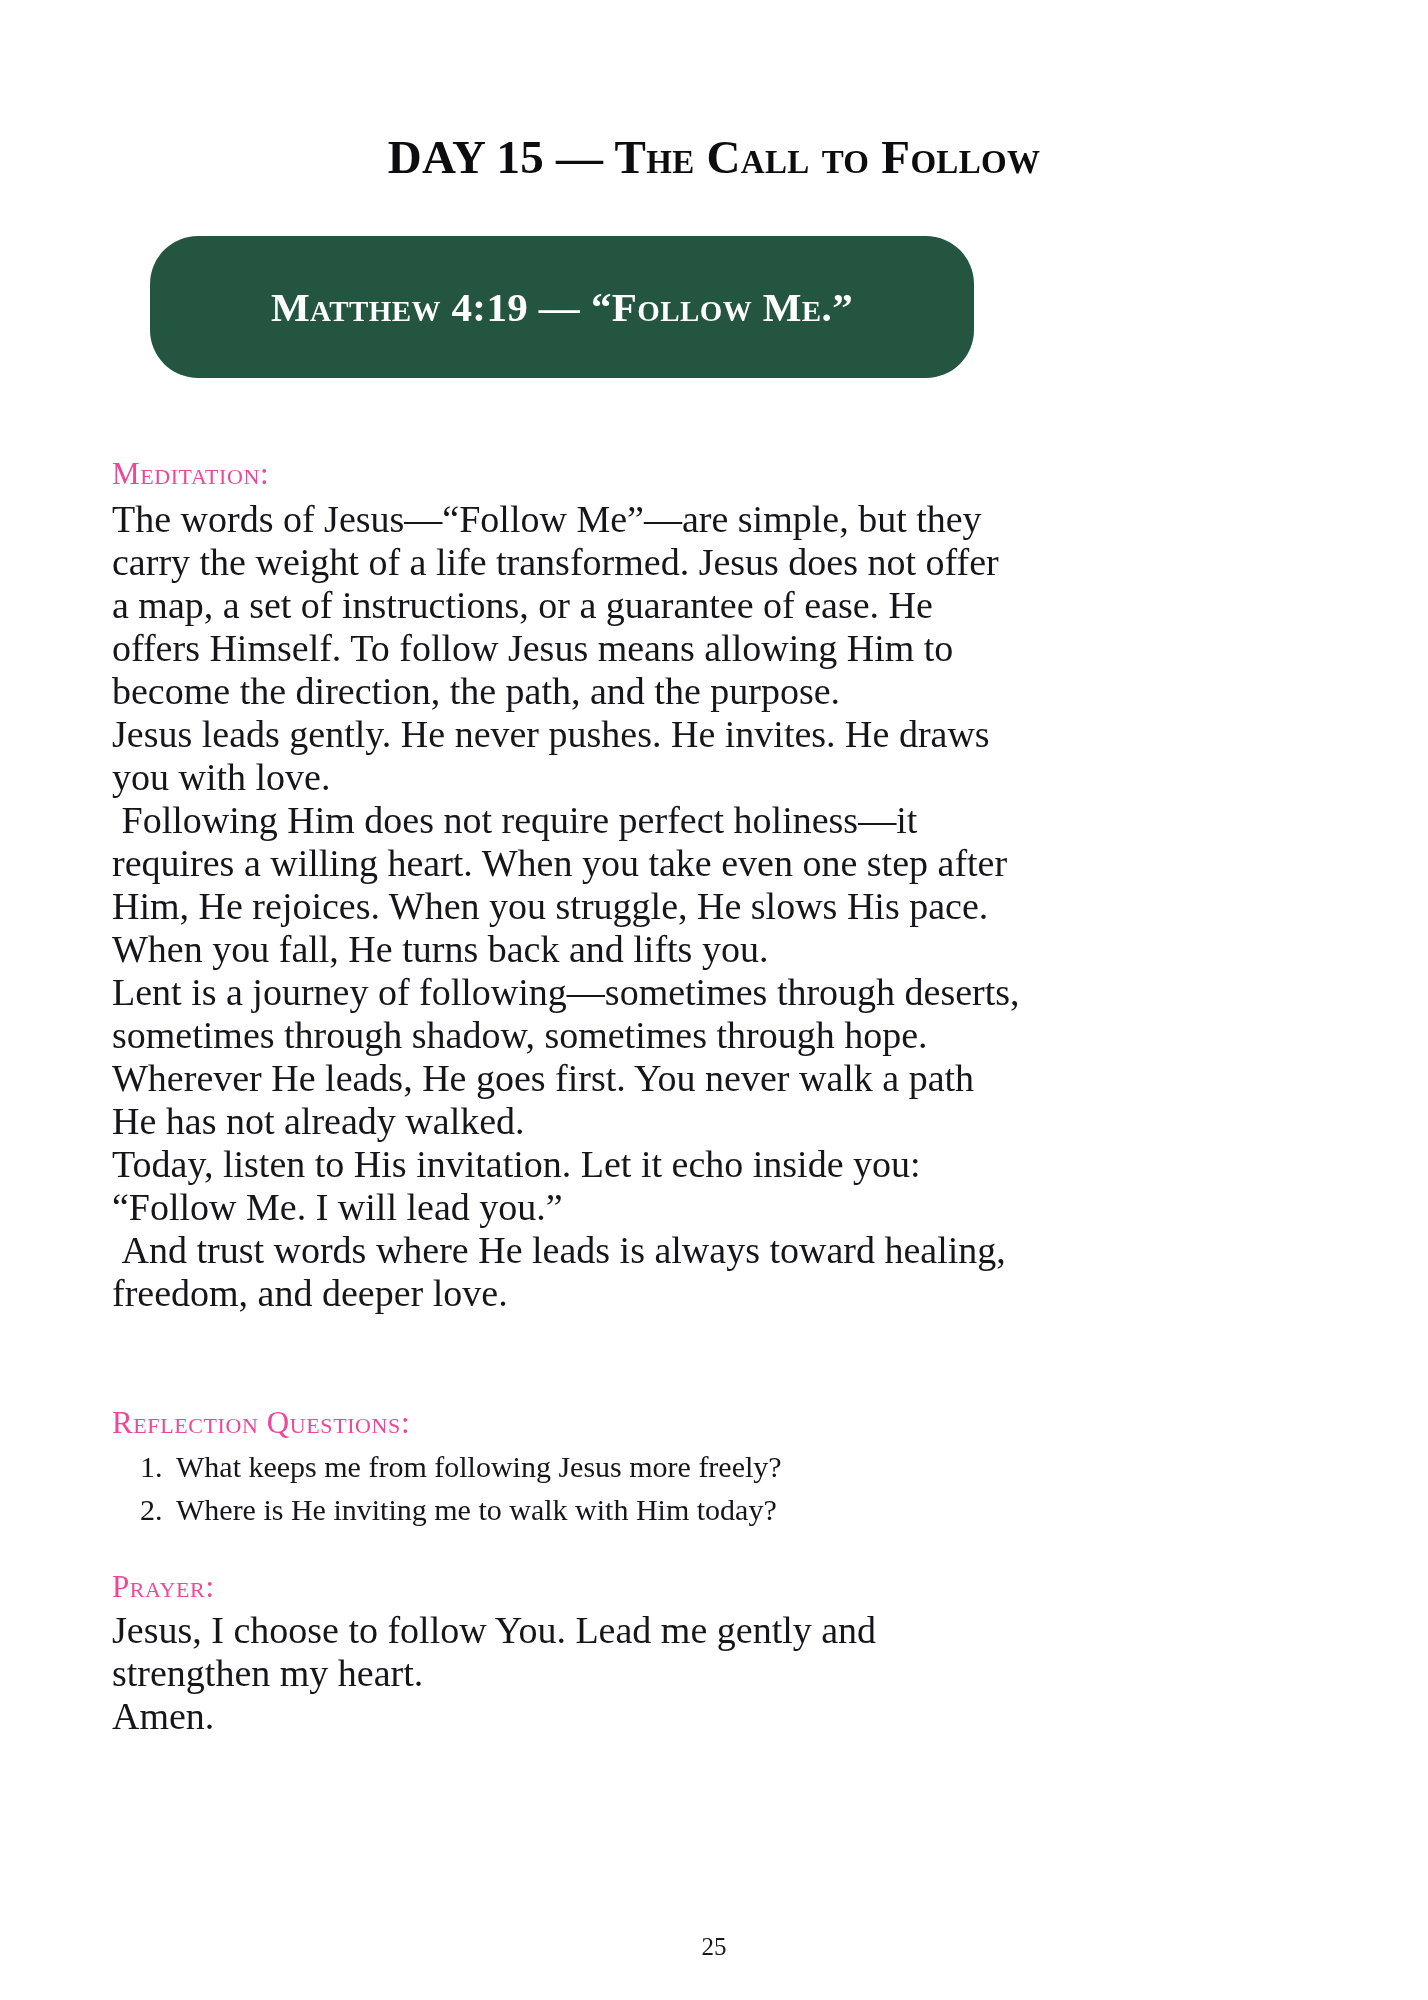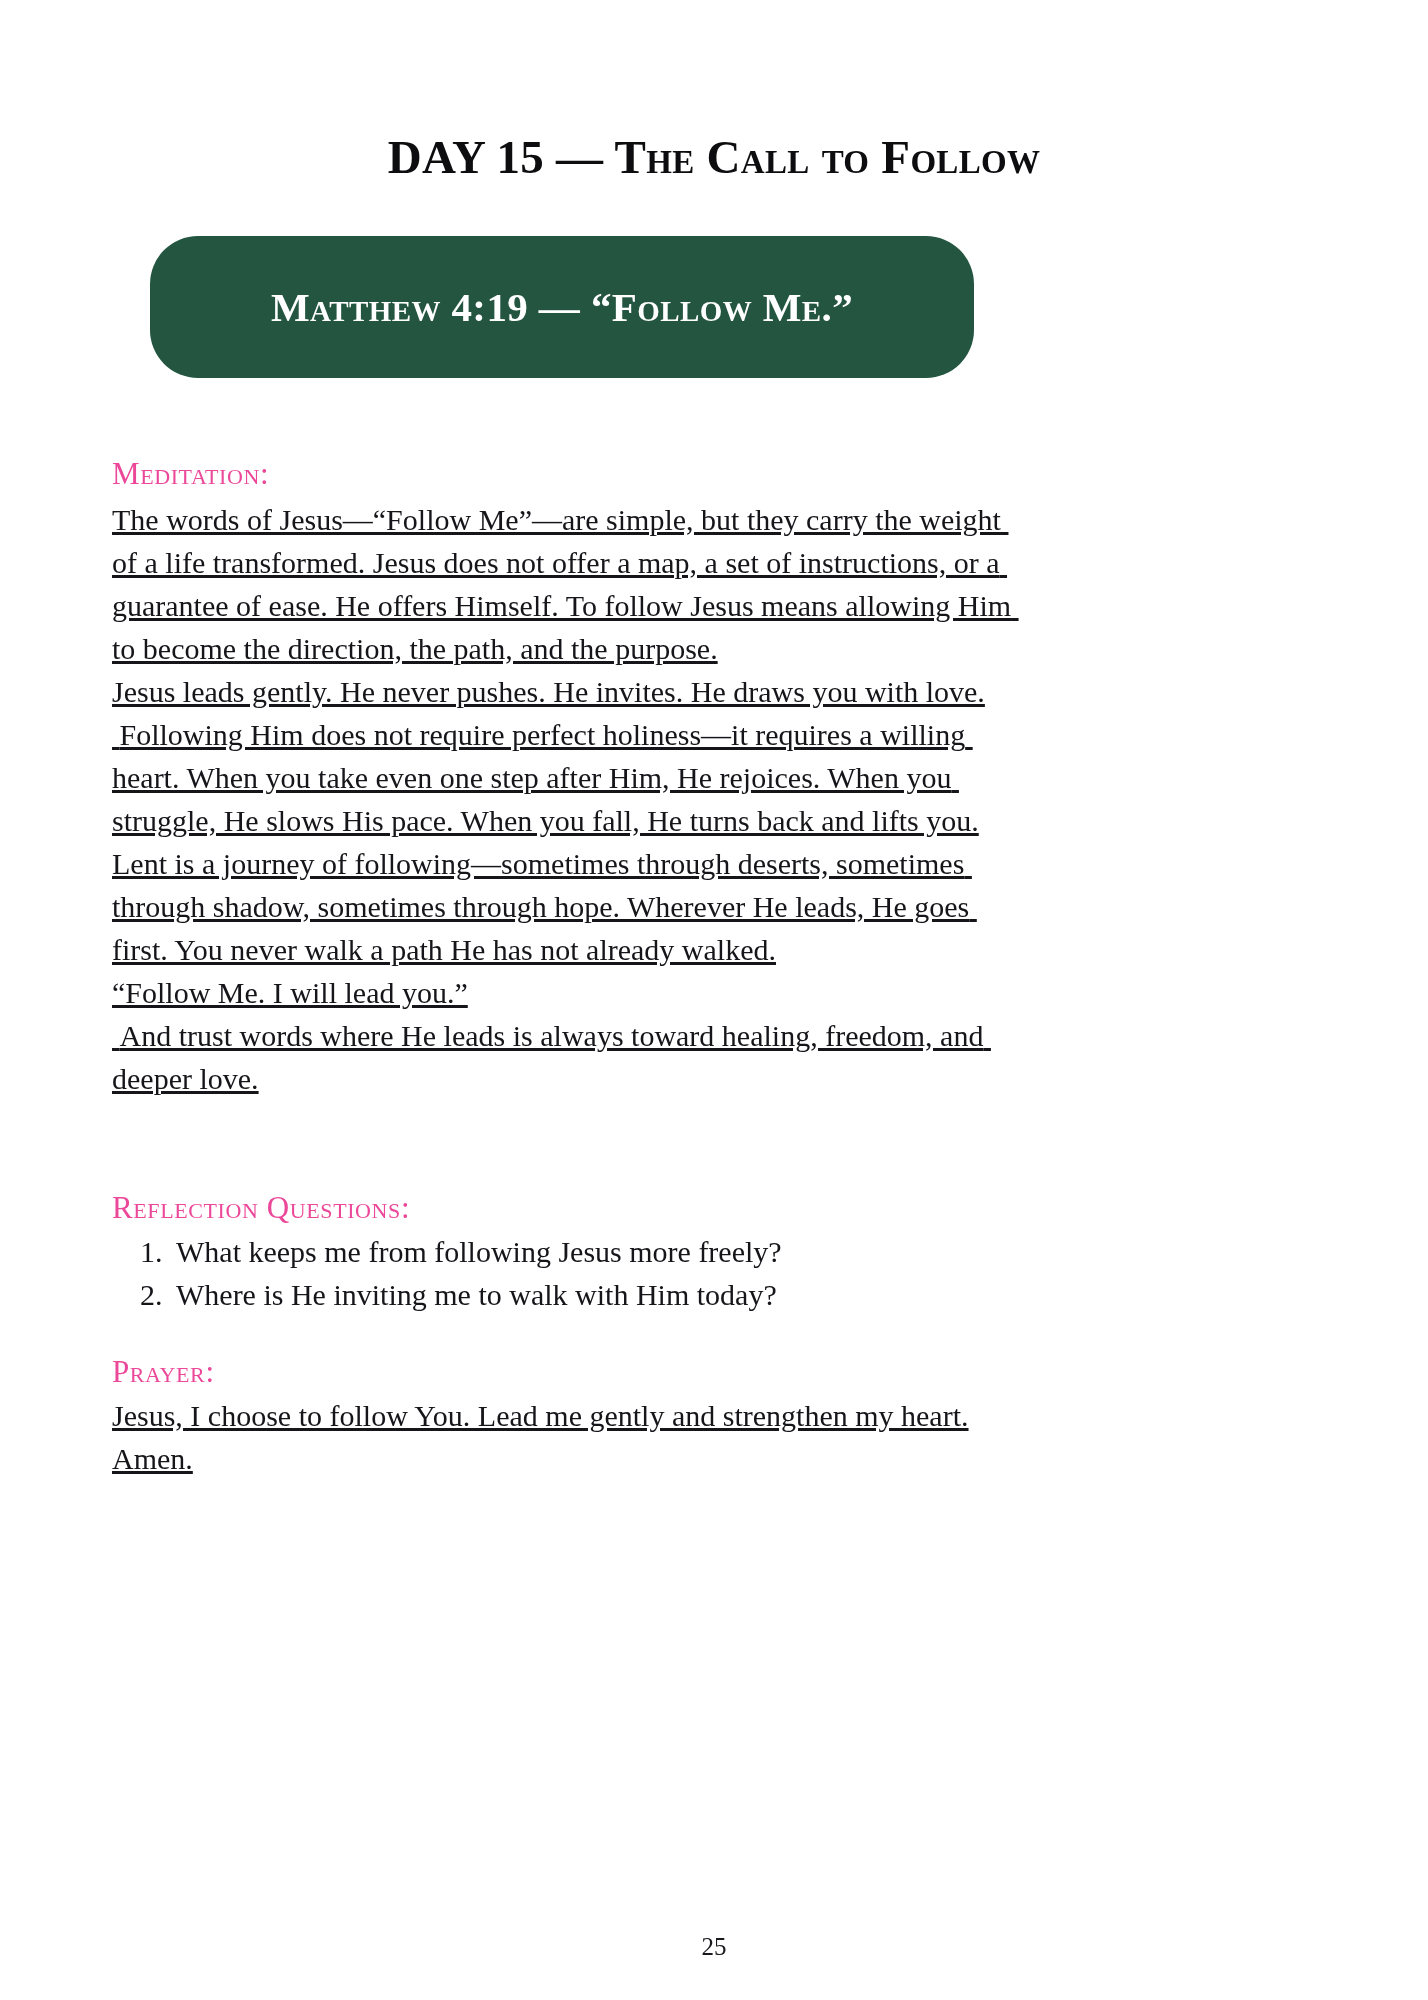--- a/index.html
+++ b/index.html
@@ -82,26 +82,25 @@
     font-size: 31px;
     line-height: 44px;
     letter-spacing: 0.6px;
     color: #ec4899;
     margin: 0;
   }
 
   .body-line {
     font-family: "Liberation Serif", "DejaVu Serif", serif;
     font-weight: 400;
-    font-size: 30px;
+    font-size: 38px;
     line-height: 43px;
     color: #15151a;
     margin: 0;
     white-space: pre-wrap;
-    text-decoration: underline;
   }
 
   .meditation-block {
     margin-top: 2px;
   }
 
   .gap-large { height: 86px; }
   .gap-small { height: 34px; }
 
   .q-list {
@@ -149,20 +148,21 @@
 
   <div class="content">
 
     <div class="section-heading">Meditation:</div>
 
     <div class="meditation-block">
       <p class="body-line">The words of Jesus—“Follow Me”—are simple, but they carry the weight of a life transformed. Jesus does not offer a map, a set of instructions, or a guarantee of ease. He offers Himself. To follow Jesus means allowing Him to become the direction, the path, and the purpose.</p>
       <p class="body-line">Jesus leads gently. He never pushes. He invites. He draws you with love.</p>
       <p class="body-line"> Following Him does not require perfect holiness—it requires a willing heart. When you take even one step after Him, He rejoices. When you struggle, He slows His pace. When you fall, He turns back and lifts you.</p>
       <p class="body-line">Lent is a journey of following—sometimes through deserts, sometimes through shadow, sometimes through hope. Wherever He leads, He goes first. You never walk a path He has not already walked.</p>
+      <p class="body-line">Today, listen to His invitation. Let it echo inside you:</p>
       <p class="body-line">“Follow Me. I will lead you.”</p>
       <p class="body-line"> And trust words where He leads is always toward healing, freedom, and deeper love.</p>
     </div>
 
     <div class="gap-large"></div>
 
     <div class="section-heading">Reflection Questions:</div>
 
     <ul class="q-list">
       <li class="q-item">

